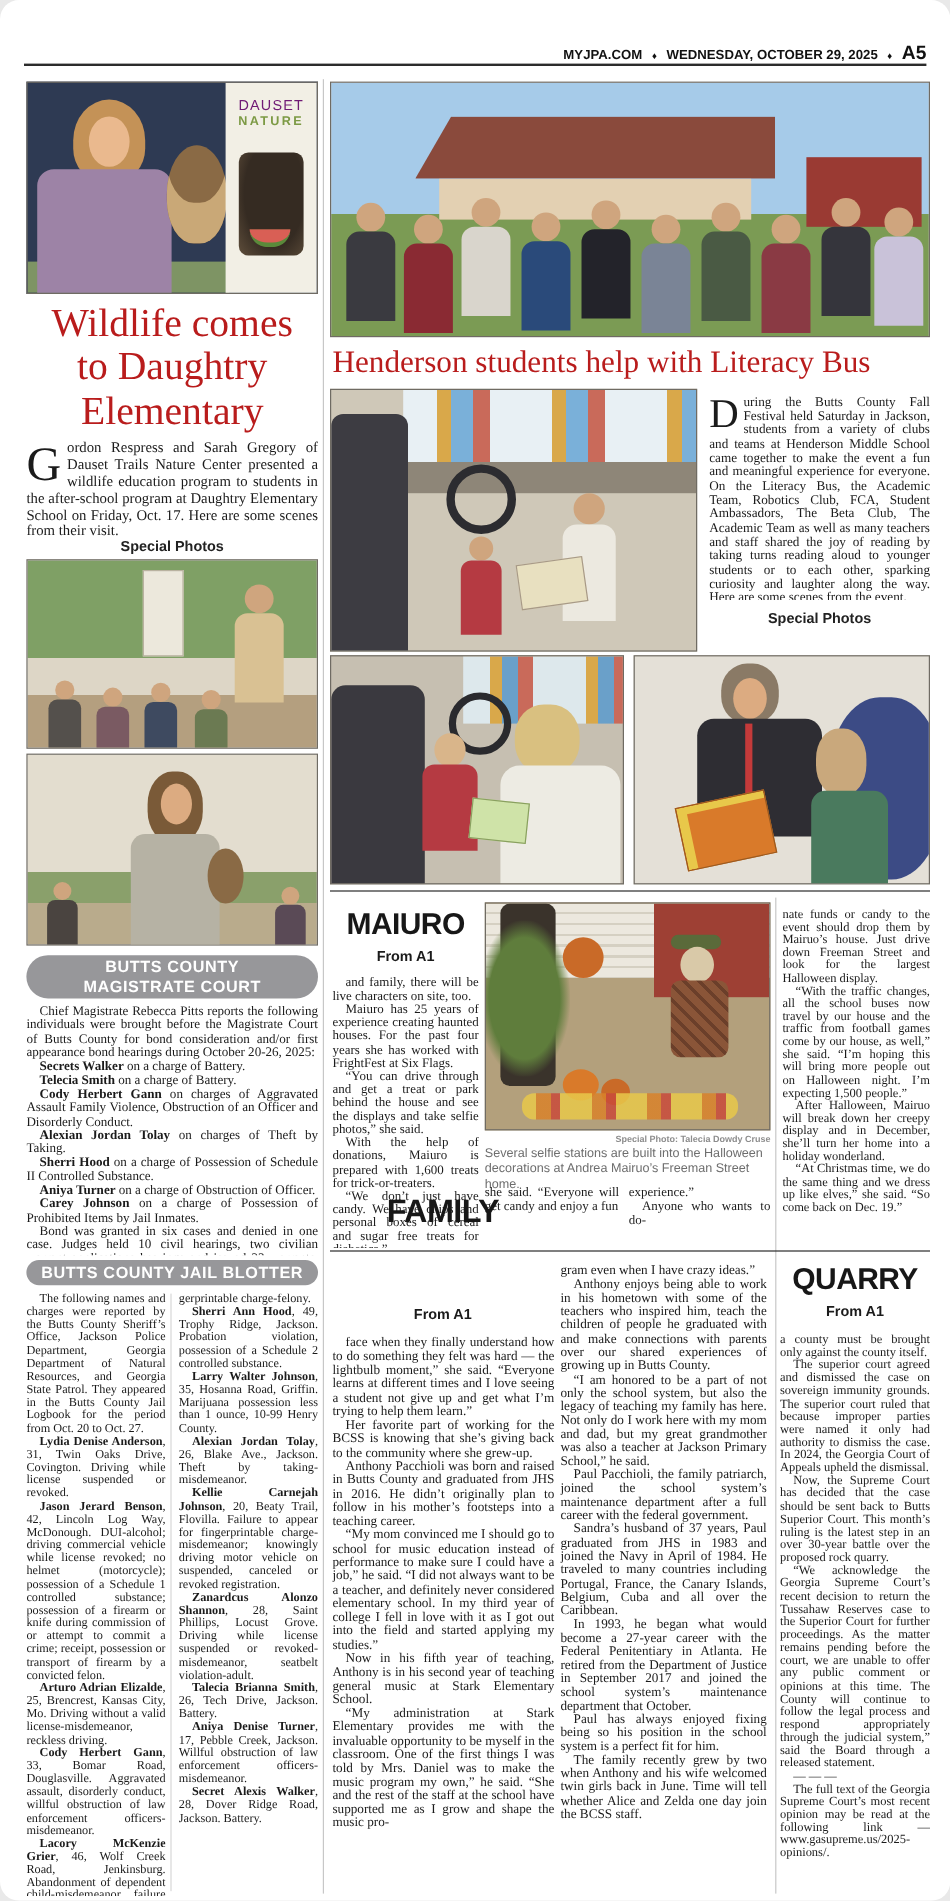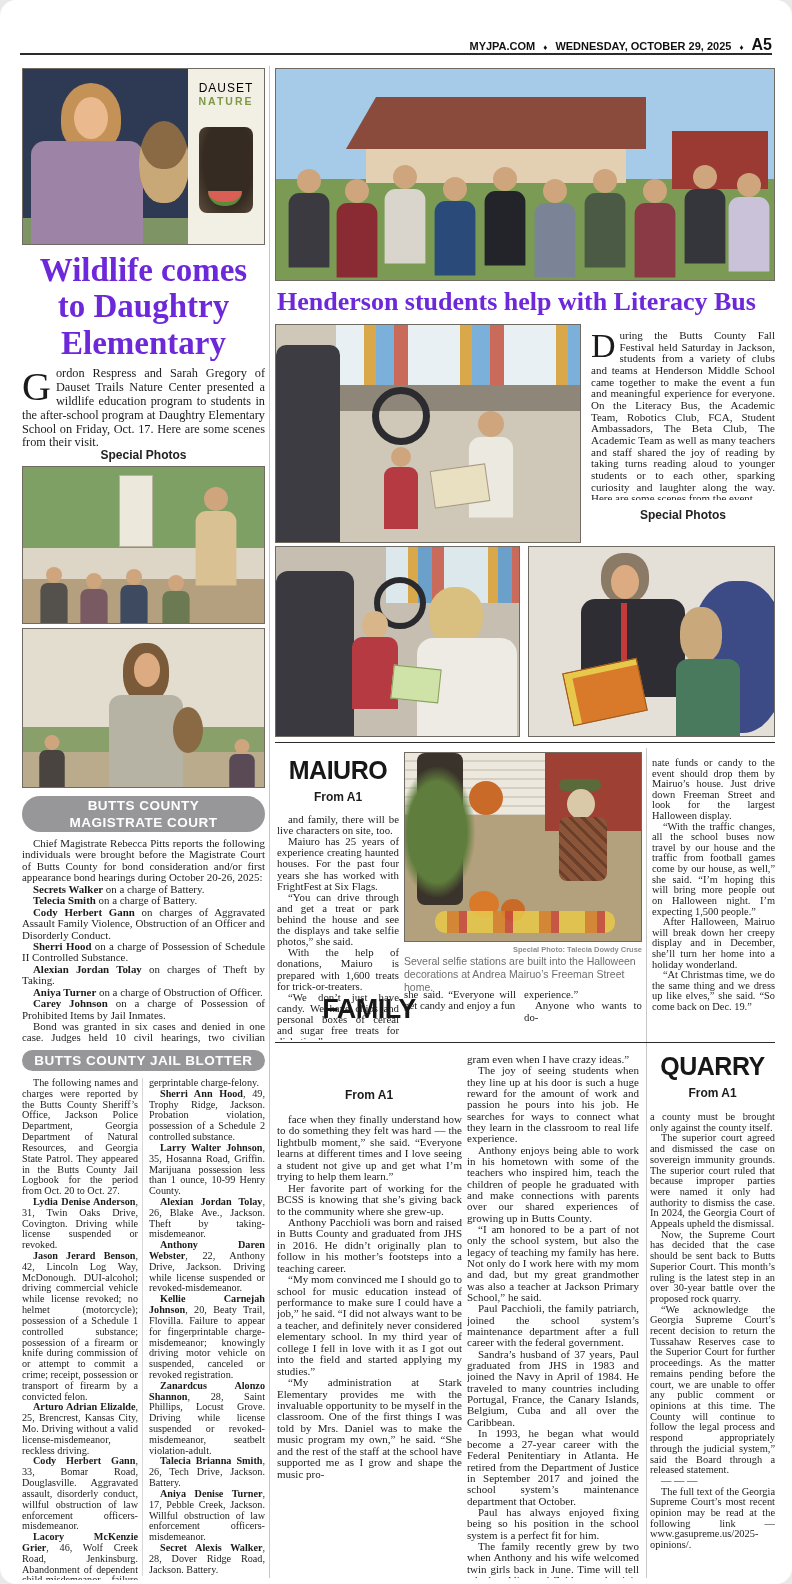--- a/index.html
+++ b/index.html
@@ -12,21 +12,21 @@
   .cont p:first-child { text-indent:0; }
   .photo { position:absolute; overflow:hidden; border:1px solid #6f6b63; background:#cfc9bd; }
   .shape { position:absolute; }
   .fig { position:absolute; width:34px; height:80px; }
   .fig::before { content:''; position:absolute; left:7px; top:0; width:20px; height:20px; border-radius:50%; background:#cfa57e; }
   .fig::after { content:''; position:absolute; left:0; top:20px; width:34px; height:62px; border-radius:9px 9px 0 0; background:var(--c,#444); }
   .pill { position:absolute; background:#97979a; color:#fff; border-radius:18px; text-align:center;
           font-family:"Liberation Sans", sans-serif; font-weight:bold; letter-spacing:.5px; }
   .sect-title { position:absolute; font-family:"Liberation Sans", sans-serif; font-weight:bold; text-align:center; letter-spacing:-.5px; color:#171717; }
   .from { position:absolute; font-family:"Liberation Sans", sans-serif; font-weight:bold; text-align:center; font-size:12px; }
-  .headline { position:absolute; font-family:"Liberation Serif", serif; font-weight:bold; color:#6d28d9; }
+  .headline { position:absolute; font-family:"Liberation Serif", serif; font-weight:normal; color:#b91c1c; }
   .dropcap-g { float:left; font-size:40px; line-height:33px; padding:3px 5px 0 0; }
   .dropcap-d { float:left; font-size:34px; line-height:28px; padding:2px 4px 0 0; }
   .credit { position:absolute; font-family:"Liberation Sans", sans-serif; font-weight:bold; font-size:12px; text-align:center; color:#222; }
   .caption { position:absolute; font-family:"Liberation Sans", sans-serif; color:#6e6e6e; font-size:10.5px; line-height:1.22; }
   .photocredit { position:absolute; font-family:"Liberation Sans", sans-serif; color:#8d8d8d; font-weight:bold; font-size:7.5px; text-align:right; }
   .vrule { position:absolute; width:1px; background:#c7c7c7; }
   .hrule { position:absolute; height:1px; background:#2b2b2b; }
   .masthead { position:absolute; top:36px; right:20px; display:flex; align-items:baseline; gap:8px;
               font-family:"Liberation Sans", sans-serif; font-weight:bold; font-size:11px; color:#111; }
   .masthead .diamond { font-size:8px; }
@@ -46,21 +46,21 @@
   </div>
   <div class="hrule" style="left:20px;top:53px;width:752px;height:2px;"></div>
 
   <div class="photo" style="left:22px;top:68px;width:243px;height:177px;background:#2e3a53;">
     <div class="shape" style="left:0;bottom:0;width:168px;height:26px;background:#7e9464;"></div>
     <div class="shape" style="left:38px;top:14px;width:60px;height:68px;border-radius:50% 50% 40% 40%;background:#c49257;"></div>
     <div class="shape" style="left:51px;top:28px;width:34px;height:42px;border-radius:50%;background:#eab98e;"></div>
     <div class="shape" style="left:8px;top:72px;width:112px;height:105px;border-radius:14px 14px 0 0;background:#9d83a6;"></div>
     <div class="shape" style="left:116px;top:52px;width:50px;height:82px;border-radius:50% 50% 45% 45%;background:#8a6a45;box-shadow:inset 0 -34px 0 #c9a877;"></div>
     <div class="shape" style="right:0;top:0;width:76px;height:177px;background:#f2efe5;text-align:center;">
-      <div style="margin-top:12px;font-family:'Liberation Sans',sans-serif;font-size:12px;letter-spacing:1px;color:#000000;">DAUSET</div>
+      <div style="margin-top:12px;font-family:'Liberation Sans',sans-serif;font-size:12px;letter-spacing:1px;color:#701a75;">DAUSET</div>
       <div style="font-family:Liberation Sans, sans-serif;font-size:10.5px;letter-spacing:2px;color:#7d9a45;font-weight:bold;">NATURE</div>
       <div class="shape" style="left:11px;top:58px;width:54px;height:86px;border-radius:8px;background:radial-gradient(ellipse at 55% 40%, #352b22 0 60%, #5a4a38 95%);"></div>
       <div class="shape" style="left:20px;top:122px;width:34px;height:15px;border-radius:0 0 17px 17px;background:#d95f55;border-bottom:4px solid #5a8a3a;"></div>
     </div>
   </div>
 
   <div class="headline" style="left:22px;top:252px;width:243px;font-size:33px;line-height:1.1;text-align:center;">
     <div>Wildlife comes</div>
     <div>to Daughtry</div>
     <div>Elementary</div>
@@ -91,42 +91,41 @@
 
   <div class="pill" style="left:22px;top:796px;width:243px;height:36px;font-size:13.5px;line-height:1.25;padding-top:2px;">
     <div>BUTTS COUNTY</div>
     <div>MAGISTRATE COURT</div>
   </div>
   <div class="abs jtext" style="left:22px;top:838px;width:243px;height:208px;font-size:10.9px;line-height:1.05;">
       <p>Chief Magistrate Rebecca Pitts reports the following individuals were brought before the Magistrate Court of Butts County for bond consideration and/or first appearance bond hearings during October 20-26, 2025:</p>
       <p><b>Secrets Walker</b> on a charge of Battery.</p>
       <p><b>Telecia Smith</b> on a charge of Battery.</p>
       <p><b>Cody Herbert Gann</b> on charges of Aggravated Assault Family Violence, Obstruction of an Officer and Disorderly Conduct.</p>
+      <p><b>Alexian Jordan Tolay</b> on charges of Theft by Taking.</p>
       <p><b>Sherri Hood</b> on a charge of Possession of Schedule II Controlled Substance.</p>
-      <p><b>Alexian Jordan Tolay</b> on charges of Theft by Taking.</p>
       <p><b>Aniya Turner</b> on a charge of Obstruction of Officer.</p>
       <p><b>Carey Johnson</b> on a charge of Possession of Prohibited Items by Jail Inmates.</p>
       <p>Bond was granted in six cases and denied in one case. Judges held 10 civil hearings, two civilian warrant applications hearings and issued 23 warrants. Clerks filed 38 civil cases.</p>
     </div>
 
   <div class="pill" style="left:22px;top:1050px;width:243px;height:21px;font-size:13.5px;line-height:21px;border-radius:11px;">BUTTS COUNTY JAIL BLOTTER</div>
   <div class="abs jtext" style="left:22px;top:1078px;width:116px;height:502px;font-size:10.2px;line-height:1.06;">
       <p>The following names and charges were reported by the Butts County Sheriff’s Office, Jackson Police Department, Georgia Department of Natural Resources, and Georgia State Patrol. They appeared in the Butts County Jail Logbook for the period from Oct. 20 to Oct. 27.</p>
       <p><b>Lydia Denise Anderson</b>, 31, Twin Oaks Drive, Covington. Driving while license suspended or revoked.</p>
       <p><b>Jason Jerard Benson</b>, 42, Lincoln Log Way, McDonough. DUI-alcohol; driving commercial vehicle while license revoked; no helmet (motorcycle); possession of a Schedule 1 controlled substance; possession of a firearm or knife during commission of or attempt to commit a crime; receipt, possession or transport of firearm by a convicted felon.</p>
       <p><b>Arturo Adrian Elizalde</b>, 25, Brencrest, Kansas City, Mo. Driving without a valid license-misdemeanor, reckless driving.</p>
       <p><b>Cody Herbert Gann</b>, 33, Bomar Road, Douglasville. Aggravated assault, disorderly conduct, willful obstruction of law enforcement officers-misdemeanor.</p>
       <p><b>Lacory McKenzie Grier</b>, 46, Wolf Creek Road, Jenkinsburg. Abandonment of dependent child-misdemeanor, failure to appear for fin-</p>
     </div>
   <div class="abs jtext cont" style="left:149px;top:1078px;width:116px;height:502px;font-size:10.2px;line-height:1.06;">
       <p>gerprintable charge-felony.</p>
       <p><b>Sherri Ann Hood</b>, 49, Trophy Ridge, Jackson. Probation violation, possession of a Schedule 2 controlled substance.</p>
       <p><b>Larry Walter Johnson</b>, 35, Hosanna Road, Griffin. Marijuana possession less than 1 ounce, 10-99 Henry County.</p>
       <p><b>Alexian Jordan Tolay</b>, 26, Blake Ave., Jackson. Theft by taking-misdemeanor.</p>
-      <p><b>Anthony Daren Webster</b>, 22, Anthony Drive, Jackson. Driving while license suspended or revoked-misdemeanor.</p>
       <p><b>Kellie Carnejah Johnson</b>, 20, Beaty Trail, Flovilla. Failure to appear for fingerprintable charge-misdemeanor; knowingly driving motor vehicle on suspended, canceled or revoked registration.</p>
       <p><b>Zanardcus Alonzo Shannon</b>, 28, Saint Phillips, Locust Grove. Driving while license suspended or revoked-misdemeanor, seatbelt violation-adult.</p>
       <p><b>Talecia Brianna Smith</b>, 26, Tech Drive, Jackson. Battery.</p>
       <p><b>Aniya Denise Turner</b>, 17, Pebble Creek, Jackson. Willful obstruction of law enforcement officers-misdemeanor.</p>
       <p><b>Secret Alexis Walker</b>, 28, Dover Ridge Road, Jackson. Battery.</p>
     </div>
   <div class="vrule" style="left:142px;top:1078px;height:498px;background:#d8d8d8;"></div>
 
   <div class="vrule" style="left:269px;top:66px;height:1512px;"></div>
 
@@ -230,25 +229,25 @@
 
   <div class="hrule" style="left:275px;top:1042px;width:500px;"></div>
 
   <div class="sect-title" style="left:277px;top:994px;width:184px;font-size:27px;">FAMILY</div>
   <div class="from" style="left:277px;top:1088px;width:184px;">From A1</div>
   <div class="abs jtext" style="left:277px;top:1114px;width:185px;height:464px;font-size:11px;line-height:1.04;">
       <p>face when they finally understand how to do something they felt was hard — the lightbulb moment,” she said. “Everyone learns at different times and I love seeing a student not give up and get what I’m trying to help them learn.”</p>
       <p>Her favorite part of working for the BCSS is knowing that she’s giving back to the community where she grew-up.</p>
       <p>Anthony Pacchioli was born and raised in Butts County and graduated from JHS in 2016. He didn’t originally plan to follow in his mother’s footsteps into a teaching career.</p>
       <p>“My mom convinced me I should go to school for music education instead of performance to make sure I could have a job,” he said. “I did not always want to be a teacher, and definitely never considered elementary school. In my third year of college I fell in love with it as I got out into the field and started applying my studies.”</p>
+      <p>Now in his fifth year of teaching, Anthony is in his second year of teaching general music at Stark Elementary School.</p>
       <p>“My administration at Stark Elementary provides me with the invaluable opportunity to be myself in the classroom. One of the first things I was told by Mrs. Daniel was to make the music program my own,” he said. “She and the rest of the staff at the school have supported me as I grow and shape the music pro-</p>
     </div>
   <div class="abs jtext cont" style="left:467px;top:1054px;width:172px;height:524px;font-size:11px;line-height:1.03;">
       <p>gram even when I have crazy ideas.”</p>
-      <p>The joy of seeing students when they line up at his door is such a huge reward for the amount of work and passion he pours into his job. He searches for ways to connect what they learn in the classroom to real life experience.</p>
       <p>Anthony enjoys being able to work in his hometown with some of the teachers who inspired him, teach the children of people he graduated with and make connections with parents over our shared experiences of growing up in Butts County.</p>
       <p>“I am honored to be a part of not only the school system, but also the legacy of teaching my family has here. Not only do I work here with my mom and dad, but my great grandmother was also a teacher at Jackson Primary School,” he said.</p>
       <p>Paul Pacchioli, the family patriarch, joined the school system’s maintenance department after a full career with the federal government.</p>
       <p>Sandra’s husband of 37 years, Paul graduated from JHS in 1983 and joined the Navy in April of 1984. He traveled to many countries including Portugal, France, the Canary Islands, Belgium, Cuba and all over the Caribbean.</p>
       <p>In 1993, he began what would become a 27-year career with the Federal Penitentiary in Atlanta. He retired from the Department of Justice in September 2017 and joined the school system’s maintenance department that October.</p>
       <p>Paul has always enjoyed fixing being so his position in the school system is a perfect fit for him.</p>
       <p>The family recently grew by two when Anthony and his wife welcomed twin girls back in June. Time will tell whether Alice and Zelda one day join the BCSS staff.</p>
     </div>
 
   <div class="sect-title" style="left:650px;top:1052px;width:125px;font-size:25px;">QUARRY</div>

